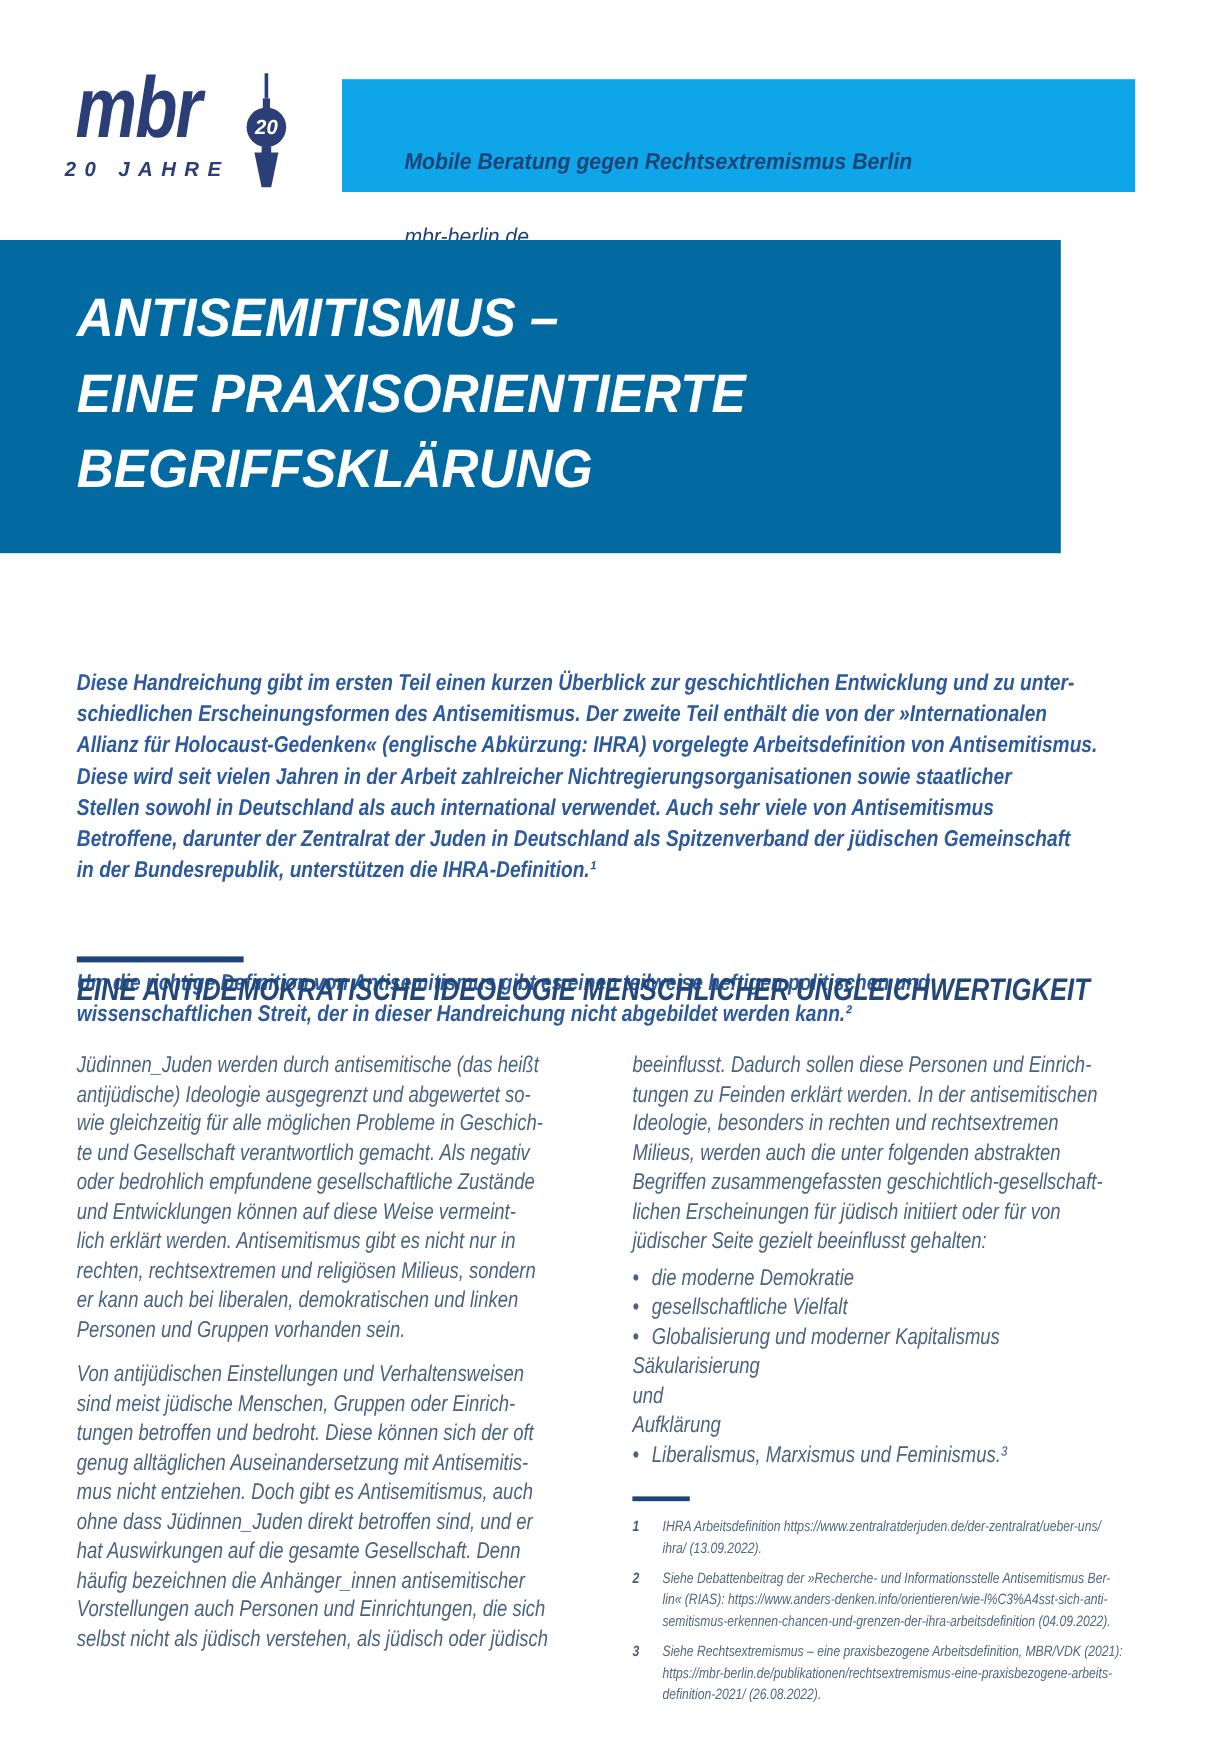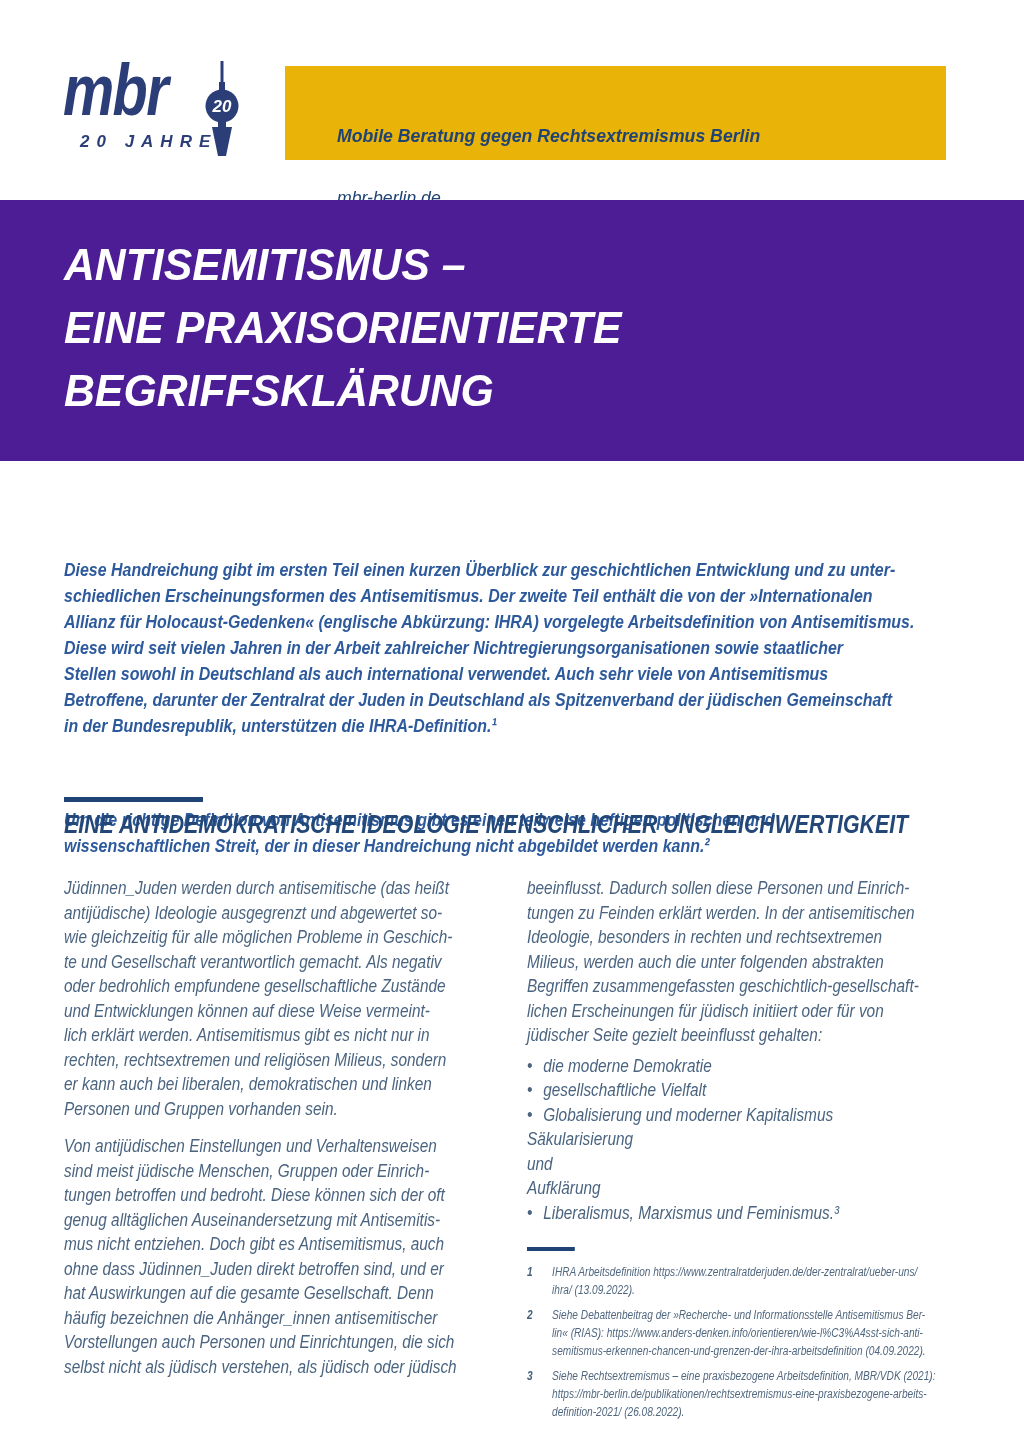--- a/index.html
+++ b/index.html
@@ -8,35 +8,35 @@
     position:relative; width:1024px; height:1448px; background:#ffffff;
     font-family:"Liberation Sans", sans-serif; overflow:hidden;font-style:italic;
   }
   
   .logo-word {
     position:absolute; left:63px; top:50px;
     font-size:72px; font-weight:bold; letter-spacing:-2px; line-height:80px;
     color:#2c3e78; transform:scaleX(.80); transform-origin:0 0; white-space:pre;
   }
   .logo-tagline {
-    position:absolute; left:80px; top:132px;
+    position:absolute; left:54px; top:132px;
     font-size:17px; font-weight:bold; letter-spacing:7px; color:#2c3e78; white-space:pre;
   }
   .tower { position:absolute; left:199px; top:60px; }
   .org-box {
     position:absolute; left:285px; top:66px; width:661px; height:94px;
-    background:#eab308;
+    background:#0ea5e9;
   }
   .org-box-inner {
     position:absolute; left:52px; top:21px; transform:scaleX(.93); transform-origin:0 0; white-space:pre;
   }
   .org-name  { font-size:19px; font-weight:bold; color:#1f4374; line-height:26px; }
   .org-site  { font-size:19px; color:#1f4374; line-height:26px; }
   
-  .banner { position:absolute; left:0; top:200px; width:1024px; height:261px; background:#4c1d95; }
+  .banner { position:absolute; left:0; top:200px; width:884px; height:261px; background:#0369a1; }
   .banner-title {
     position:absolute; left:64px; top:33px;
     font-size:45px; font-weight:bold; line-height:63px; letter-spacing:0px;
     color:#ffffff; white-space:pre; transform:scaleX(.95); transform-origin:0 0;
   }
   
   .intro {
     position:absolute; left:64px; top:505px; width:1120px;
     transform:scaleX(.84); transform-origin:0 0;
     color:#2d5a9c; font-size:19px; font-weight:bold; line-height:26px; white-space:pre;

